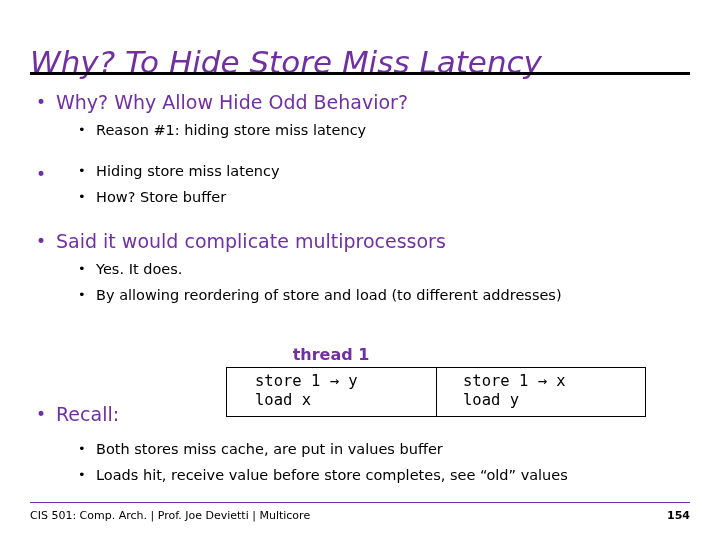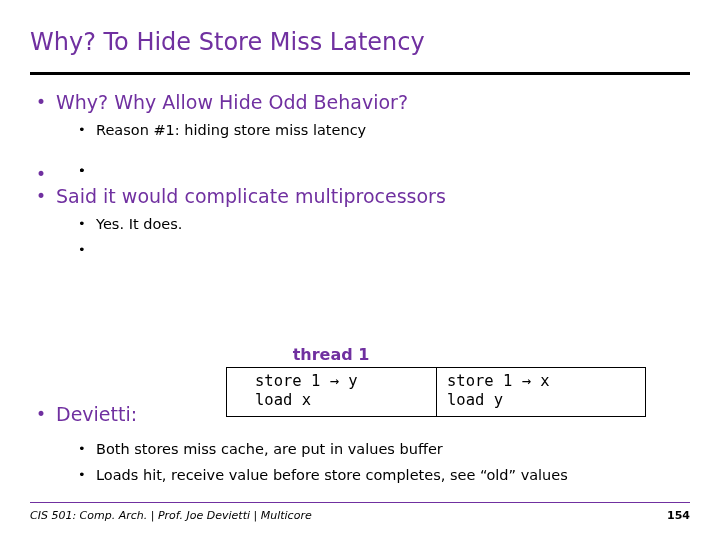--- a/index.html
+++ b/index.html
@@ -15,27 +15,28 @@
   }
   .slide {
     position: relative;
     width: 720px;
     height: 540px;
     box-sizing: border-box;
   }
   .title {
     position: absolute;
     left: 30px;
-    top: 28px;
+    top: 44px;
     width: 660px;
-    font-size: 24px;
+    font-size: 31px;
     color: #7030a0;
     font-family: "DejaVu Sans", sans-serif;
     letter-spacing: 0px;
     white-space: nowrap;
+    font-style: italic;
   }
   .title-rule {
     position: absolute;
     left: 30px;
     top: 72px;
     width: 660px;
     height: 3px;
     background: #000000;
   }
   .body {
@@ -129,39 +130,38 @@
     width: 50%;
     box-sizing: border-box;
     padding: 4px 0 6px 28px;
     font-family: "DejaVu Sans Mono", monospace;
     font-size: 15.5px;
     line-height: 19px;
     color: #000000;
   }
   .thread-cell.right {
     border-left: 1px solid #000000;
-    padding-left: 10px;
+    padding-left: 26px;
   }
   .code-line { white-space: pre; }
 
   .footer-rule {
     position: absolute;
     left: 30px;
     top: 502px;
     width: 660px;
     height: 1px;
     background: #7030a0;
   }
   .footer-left {
     position: absolute;
     left: 30px;
     top: 509px;
     font-size: 11px;
     color: #000000;
-    font-style: italic;
   }
   .footer-right {
     position: absolute;
     right: 30px;
     top: 509px;
     font-size: 11px;
     color: #000000;
     font-weight: bold;
   }
 </style>
@@ -186,49 +186,52 @@
     </div>
 
     <div class="spacer-10"></div>
 
     <div class="lvl1">
       <span class="bullet">•</span>
     </div>
 
     <div class="lvl2">
       <span class="bullet">•</span>
-    </div>
-
-    <div class="lvl2">
-      <span class="bullet">•</span>
+      <span>Hiding store miss latency</span>
+    </div>
+
+    <div class="lvl2">
+      <span class="bullet">•</span>
+      <span>How?  Store buffer</span>
     </div>
 
     <div class="spacer-10"></div>
 
     <div class="lvl1">
       <span class="bullet">•</span>
       <span>Said it would complicate multiprocessors</span>
     </div>
 
     <div class="lvl2">
       <span class="bullet">•</span>
       <span>Yes.   It does.</span>
     </div>
 
     <div class="lvl2">
       <span class="bullet">•</span>
+      <span>By allowing reordering of store and load (to different addresses)</span>
     </div>
 
   </div>
 
   <div class="example-area">
 
     <div class="example-label">
       <span class="bullet">•</span>
-      <span>Devietti:</span>
+      <span>Recall:</span>
     </div>
 
     <div class="thread-table">
       <div class="thread-headers">
         <div class="thread-head">thread 1</div>
       </div>
       <div class="thread-box">
         <div class="thread-cell">
           <div class="code-line">store 1 → y</div>
           <div class="code-line">load x</div>

